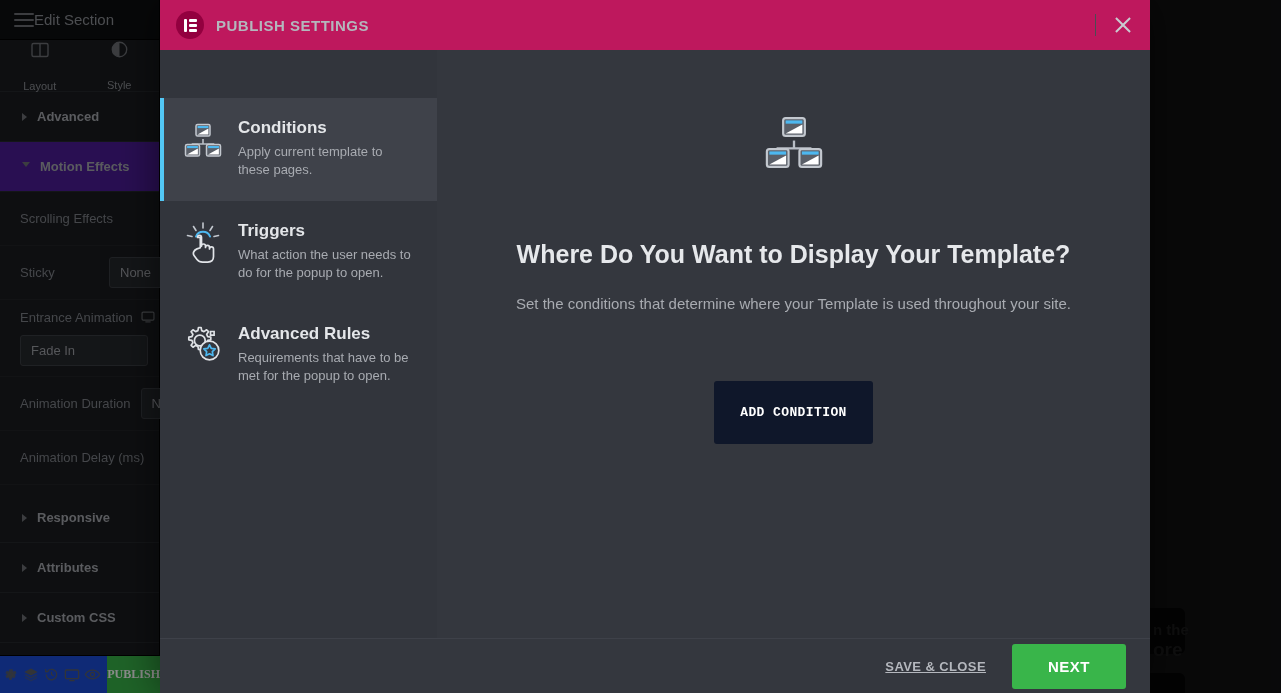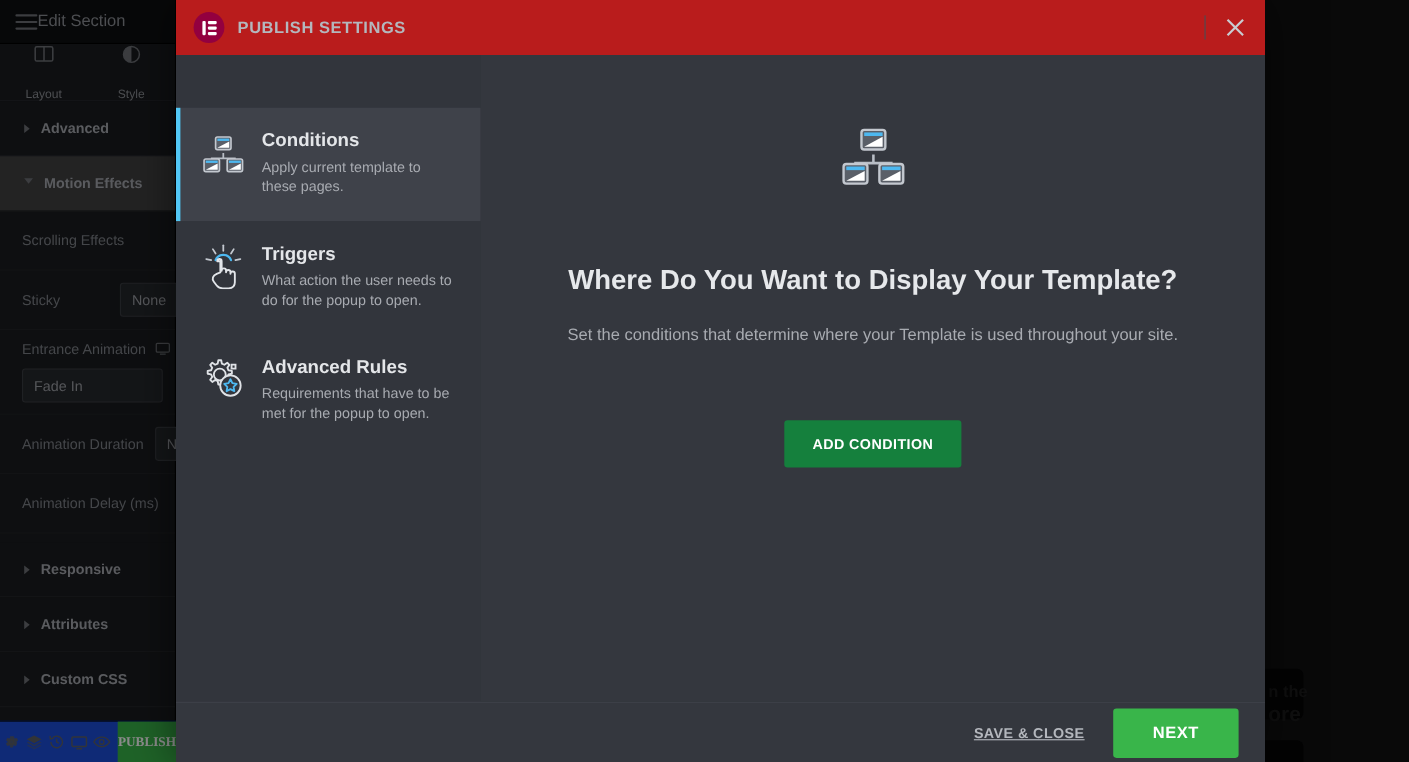--- a/index.html
+++ b/index.html
@@ -56,21 +56,21 @@
     justify-content: center; gap: 16px; cursor: pointer;
   }
   .panel-tab .tab-ico { color:#6d7076; }
   .panel-tab .tab-lbl { color:#8b8e94; font-size: 11px; }
 
   .accordion-item {
     height: 50px; display:flex; align-items:center; gap:10px;
     padding: 0 0 0 22px; border-bottom: 1px solid #26282c;
     cursor: pointer; background:#1a1c1f;
   }
-  .accordion-item.open { background:#404040;text-align:center; }
+  .accordion-item.open { background:#4c1d95;text-align:center; }
   .acc-arrow { width:0;height:0;border-left:5px solid #6d7076;border-top:4px solid transparent;border-bottom:4px solid transparent;}
   .acc-arrow.down { border-left:4px solid transparent;border-right:4px solid transparent;border-top:5px solid #6d7076; }
   .acc-label { color:#a4a7ad; font-size:13px; font-weight:700; }
 
   .ctrl-row {
     min-height: 54px; display:flex; align-items:center;
     padding: 0 0 0 20px; border-bottom:1px solid #222427;
     color:#7d8087; font-size:13px; gap:10px;
   }
   .ctrl-row.stacked { flex-direction: column; align-items: flex-start; justify-content:center; gap:8px; padding-top:10px; padding-bottom:10px;}
@@ -97,21 +97,21 @@
 
   
   .overlay { position:absolute; inset:0; background:rgba(0,0,0,0.45); z-index:5;}
   .modal {
     position:absolute; left:160px; top:0; width:990px; height:693px;
     background:#34373e; z-index:6;
     display:flex; flex-direction:column;
     box-shadow: 0 0 40px rgba(0,0,0,.55);
   }
   .modal-header {
-    height:50px; background:#b91c1c; display:flex; align-items:center;
+    height:50px; background:#be185d; display:flex; align-items:center;
     padding: 0 14px 0 16px; flex-shrink:0;
   }
   .e-logo {
     width:28px; height:28px; border-radius:50%; background:#93003f;
     display:flex;align-items:center;justify-content:center;
   }
   .e-logo .bar { width:3px; height:13px; background:#fff; border-radius:1px;}
   .e-logo .stack { display:flex; flex-direction:column; gap:2px; margin-left:2px;}
   .e-logo .stack i { display:block; width:8px; height:3px; background:#fff; border-radius:1px;}
   .modal-title {
@@ -145,23 +145,23 @@
   .modal-main {
     flex:1; background:#34373e; display:flex; flex-direction:column;
     position:relative; padding: 58px 40px 0 40px;
   }
   .hero { display:flex; flex-direction:column; align-items:center; }
   .hero-ico { margin-bottom: 66px; }
   .hero-title { color:#e6e8eb; font-size:25px; font-weight:700; text-align:center; margin-bottom:22px;}
   .hero-sub { color:#a8abb1; font-size:15px; line-height:25px; text-align:center;}
   .add-cond-wrap { display:flex; justify-content:center; margin-top:65px;}
   .add-cond-btn {
-    background:#15803d; color:#fff; border:none; border-radius:3px;
+    background:#0f172a; color:#fff; border:none; border-radius:3px;
     font-size:13px; font-weight:700; letter-spacing:.4px;
-    padding:14px 26px; cursor:pointer; font-family:Liberation Sans, sans-serif;
+    padding:24px 26px; cursor:pointer; font-family:Liberation Mono, monospace;
   }
 
   .modal-footer {
     height:55px; flex-shrink:0; border-top:1px solid #3e4149;
     display:flex; align-items:center; justify-content:flex-end;
     gap:26px; padding: 0 24px 0 0;
   }
   .save-close {
     color:#b4b7bd; font-size:13px; font-weight:700; letter-spacing:.4px;
     text-decoration:underline; cursor:pointer;

